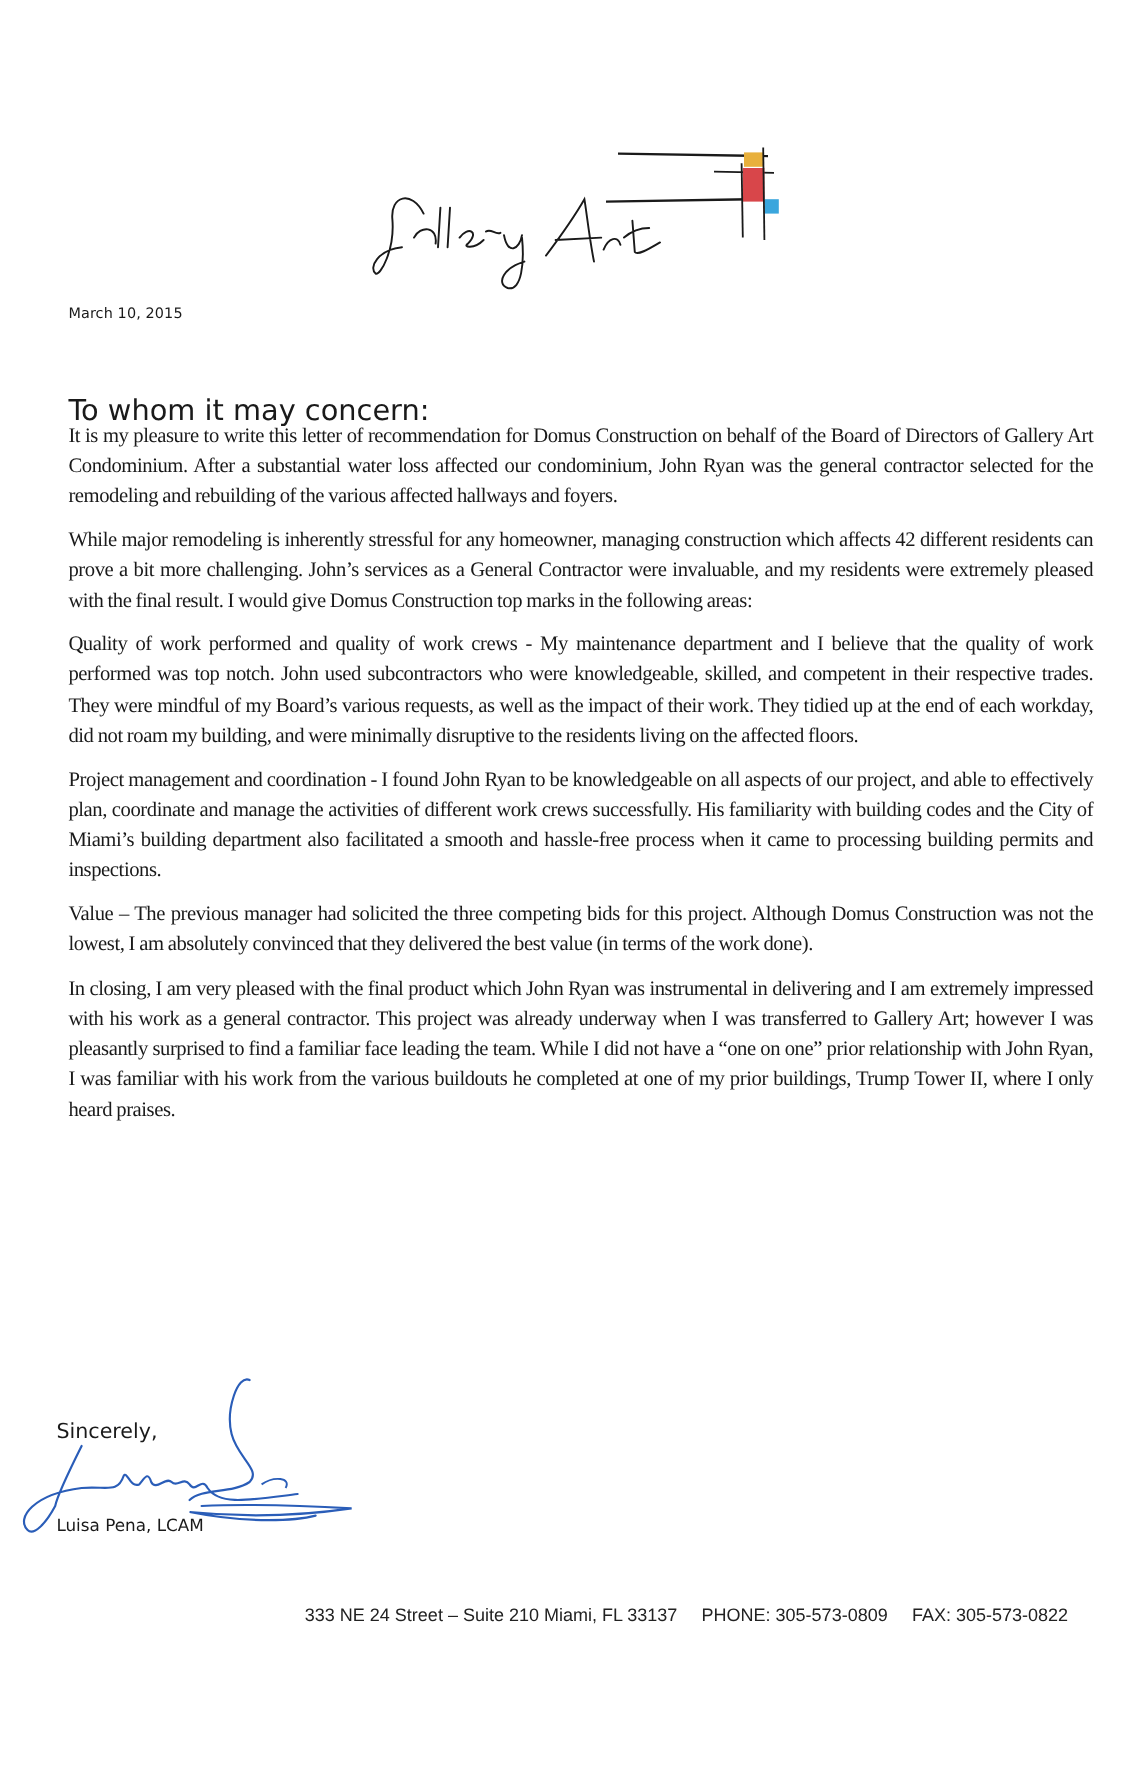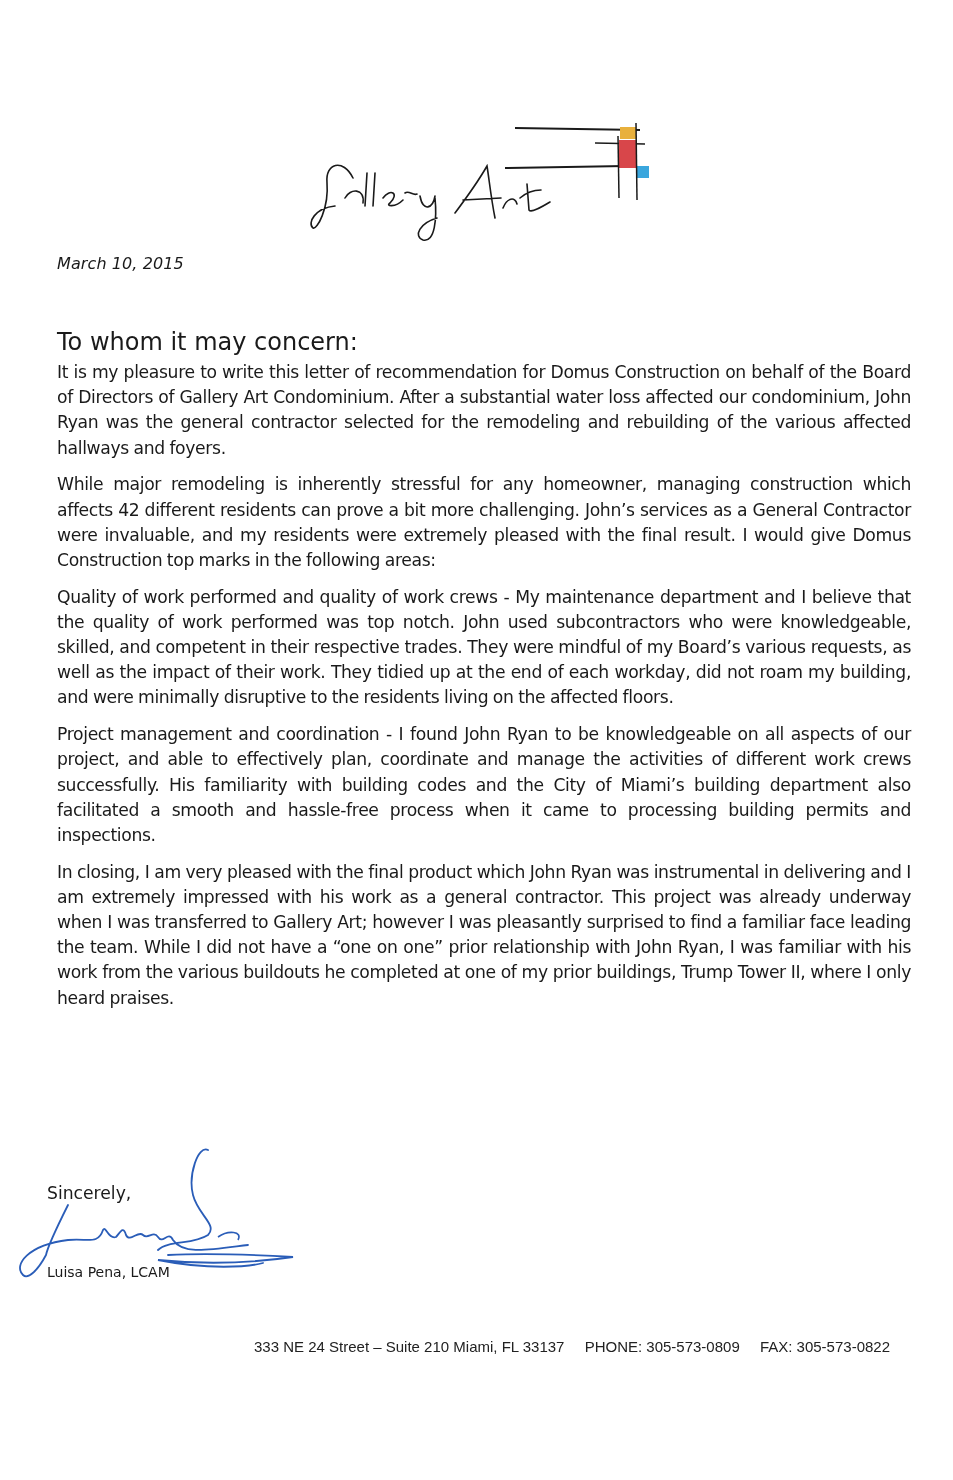--- a/index.html
+++ b/index.html
@@ -1,22 +1,22 @@
 <!DOCTYPE html>
 <html><head>
 <meta charset="utf-8">
 <style>
   html, body { margin: 0; padding: 0; background: #ffffff; }
   body { width: 953px; height: 1480px; position: relative; overflow: hidden;
          font-family: "DejaVu Sans", sans-serif; color: #1a1a1a; }
   .logo { position: absolute; left: 305px; top: 118px; width: 345px; height: 130px; }
   .logo svg { width: 100%; height: 100%; }
-  .date { position: absolute; left: 57px; top: 254px; font-size: 16px; letter-spacing: 0.1px; font-style: italic; }
+  .date { position: absolute; left: 57px; top: 254px; font-size: 12px; letter-spacing: 0.1px; }
   .salutation { position: absolute; left: 57px; top: 328px; font-size: 24px; }
-  .body { position: absolute; left: 57px; top: 360px; width: 854px; }
+  .body { position: absolute; left: 57px; top: 350px; width: 854px; font-family: Liberation Serif, serif; }
   .body p { margin: 0 0 11.5px 0; font-size: 17.2px; line-height: 25.2px;
             text-align: justify; letter-spacing: -0.35px; word-spacing: -0.5px; }
   .closing { position: absolute; left: 47px; top: 1183px; font-size: 17.2px; text-align: right; }
   .signer { position: absolute; left: 47px; top: 1264px; font-size: 14px; }
   .signature { position: absolute; left: 8px; top: 1145px; width: 290px; height: 150px; }
   .signature svg { width: 100%; height: 100%; }
   .footer { position: absolute; left: 254px; top: 1338px; font-family: "Liberation Sans", sans-serif;
             font-size: 15px; color: #222; white-space: nowrap; }
   .footer span { margin-right: 16px; }
 </style>
@@ -45,20 +45,21 @@
 
 <div class="date">March 10, 2015</div>
 
 <div class="salutation">To whom it may concern:</div>
 
 <div class="body">
   <p>It is my pleasure to write this letter of recommendation for Domus Construction on behalf of the Board of Directors of Gallery Art Condominium.  After a substantial water loss affected our condominium, John Ryan was the general contractor selected for the remodeling and rebuilding of the various affected hallways and foyers.</p>
   <p>While major remodeling is inherently stressful for any homeowner, managing construction which affects 42 different residents can prove a bit more challenging.  John’s services as a General Contractor were invaluable, and my residents were extremely pleased with the final result.  I would give Domus Construction top marks in the following areas:</p>
   <p>Quality of work performed and quality of work crews - My maintenance department and I believe that the quality of work performed was top notch.  John used subcontractors who were knowledgeable, skilled, and competent in their respective trades. They were mindful of my Board’s various requests, as well as the impact of their work. They tidied up at the end of each workday, did not roam my building, and were minimally disruptive to the residents living on the affected floors.</p>
   <p>Project management and coordination - I found John Ryan to be knowledgeable on all aspects of our project, and able to effectively plan, coordinate and manage the activities of different work crews successfully. His familiarity with building codes and the City of Miami’s building department also facilitated a smooth and hassle-free process when it came to processing building permits and inspections.</p>
+  <p>Value – The previous manager had solicited the three competing bids for this project. Although Domus Construction was not the lowest, I am absolutely convinced that they delivered the best value (in terms of the work done).</p>
   <p>In closing, I am very pleased with the final product which John Ryan was instrumental in delivering and I am extremely impressed with his work as a general contractor. This project was already underway when I was transferred to Gallery Art; however I was pleasantly surprised to find a familiar face leading the team.  While I did not have a “one on one” prior relationship with John Ryan, I was familiar with his work from the various buildouts he completed at one of my prior buildings, Trump Tower II, where I only heard praises.</p>
 </div>
 
 <div class="closing">Sincerely,</div>
 
 <div class="signature">
   <svg viewBox="0 0 290 150">
     <path d="M 200 5 C 190 0, 180 30, 185 50 C 190 70, 210 80, 200 90 C 185 100, 160 95, 150 105 M 60 60 C 50 80, 40 100, 38 110 C 30 125, 20 135, 15 130 C 5 120, 20 100, 60 95 C 80 93, 90 100, 95 85 C 98 80, 100 95, 108 92 C 112 88, 115 80, 118 90 C 122 98, 130 85, 135 90 C 140 95, 145 85, 150 92 C 155 100, 160 85, 165 95 C 175 110, 200 105, 240 100 M 160 110 C 200 108, 250 110, 285 112 C 230 120, 180 118, 150 115 C 200 125, 240 122, 255 118" stroke="#2a5db8" stroke-width="1.8" fill="none" stroke-linecap="round"></path>
     <path d="M 210 92 C 220 85, 235 86, 230 95" stroke="#2a5db8" stroke-width="1.6" fill="none"></path>
   </svg>

